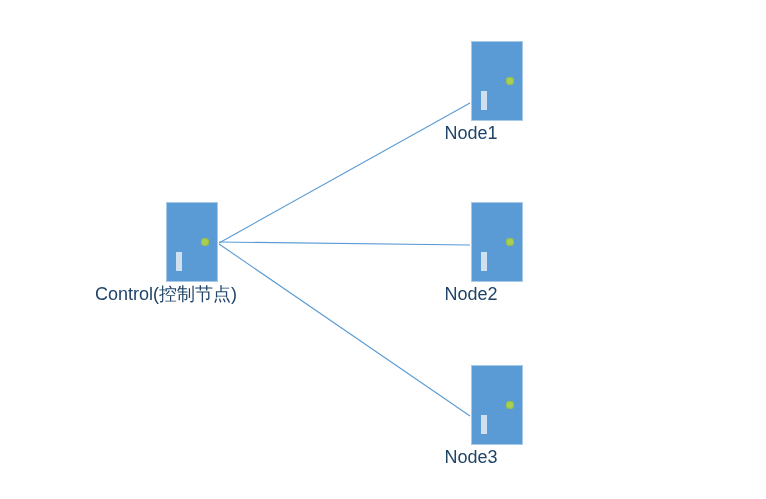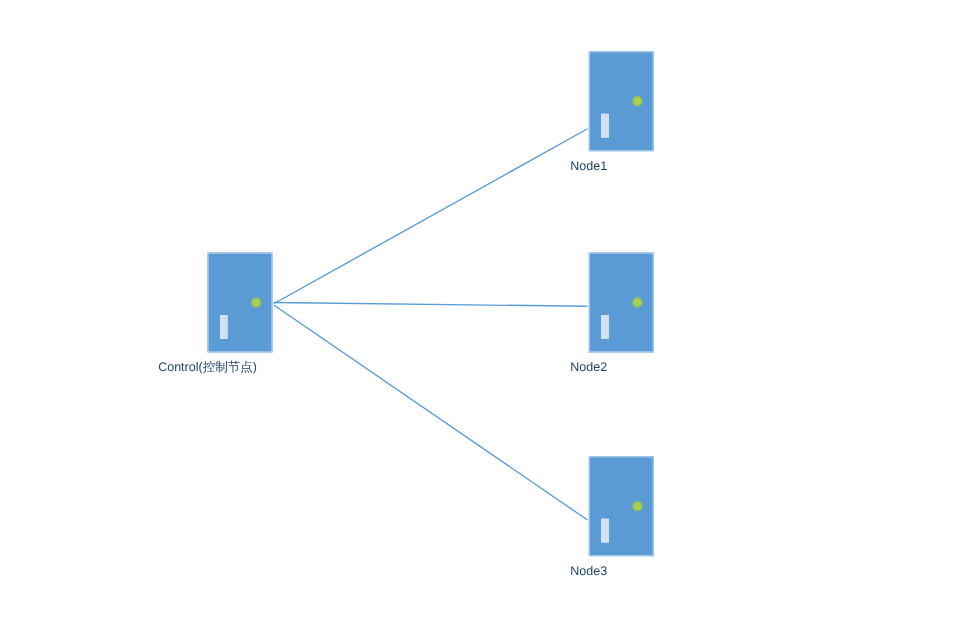--- a/index.html
+++ b/index.html
@@ -64,21 +64,21 @@
     border: 1px solid #cfe0f1;
     box-sizing: border-box;
   }
   .bar:last-child { margin-bottom: 0; }
   .node-label {
     position: absolute;
     top: 84px;
     left: 50%;
     transform: translateX(-50%);
     white-space: nowrap;
-    font-size: 10px;
+    font-size: 18px;
     line-height: 17px;
     color: #1f4469;
     font-family: "Liberation Sans", "DejaVu Sans", sans-serif;
   }
 </style>
 </head>
 <body>
 
 <div id="canvas">
 

